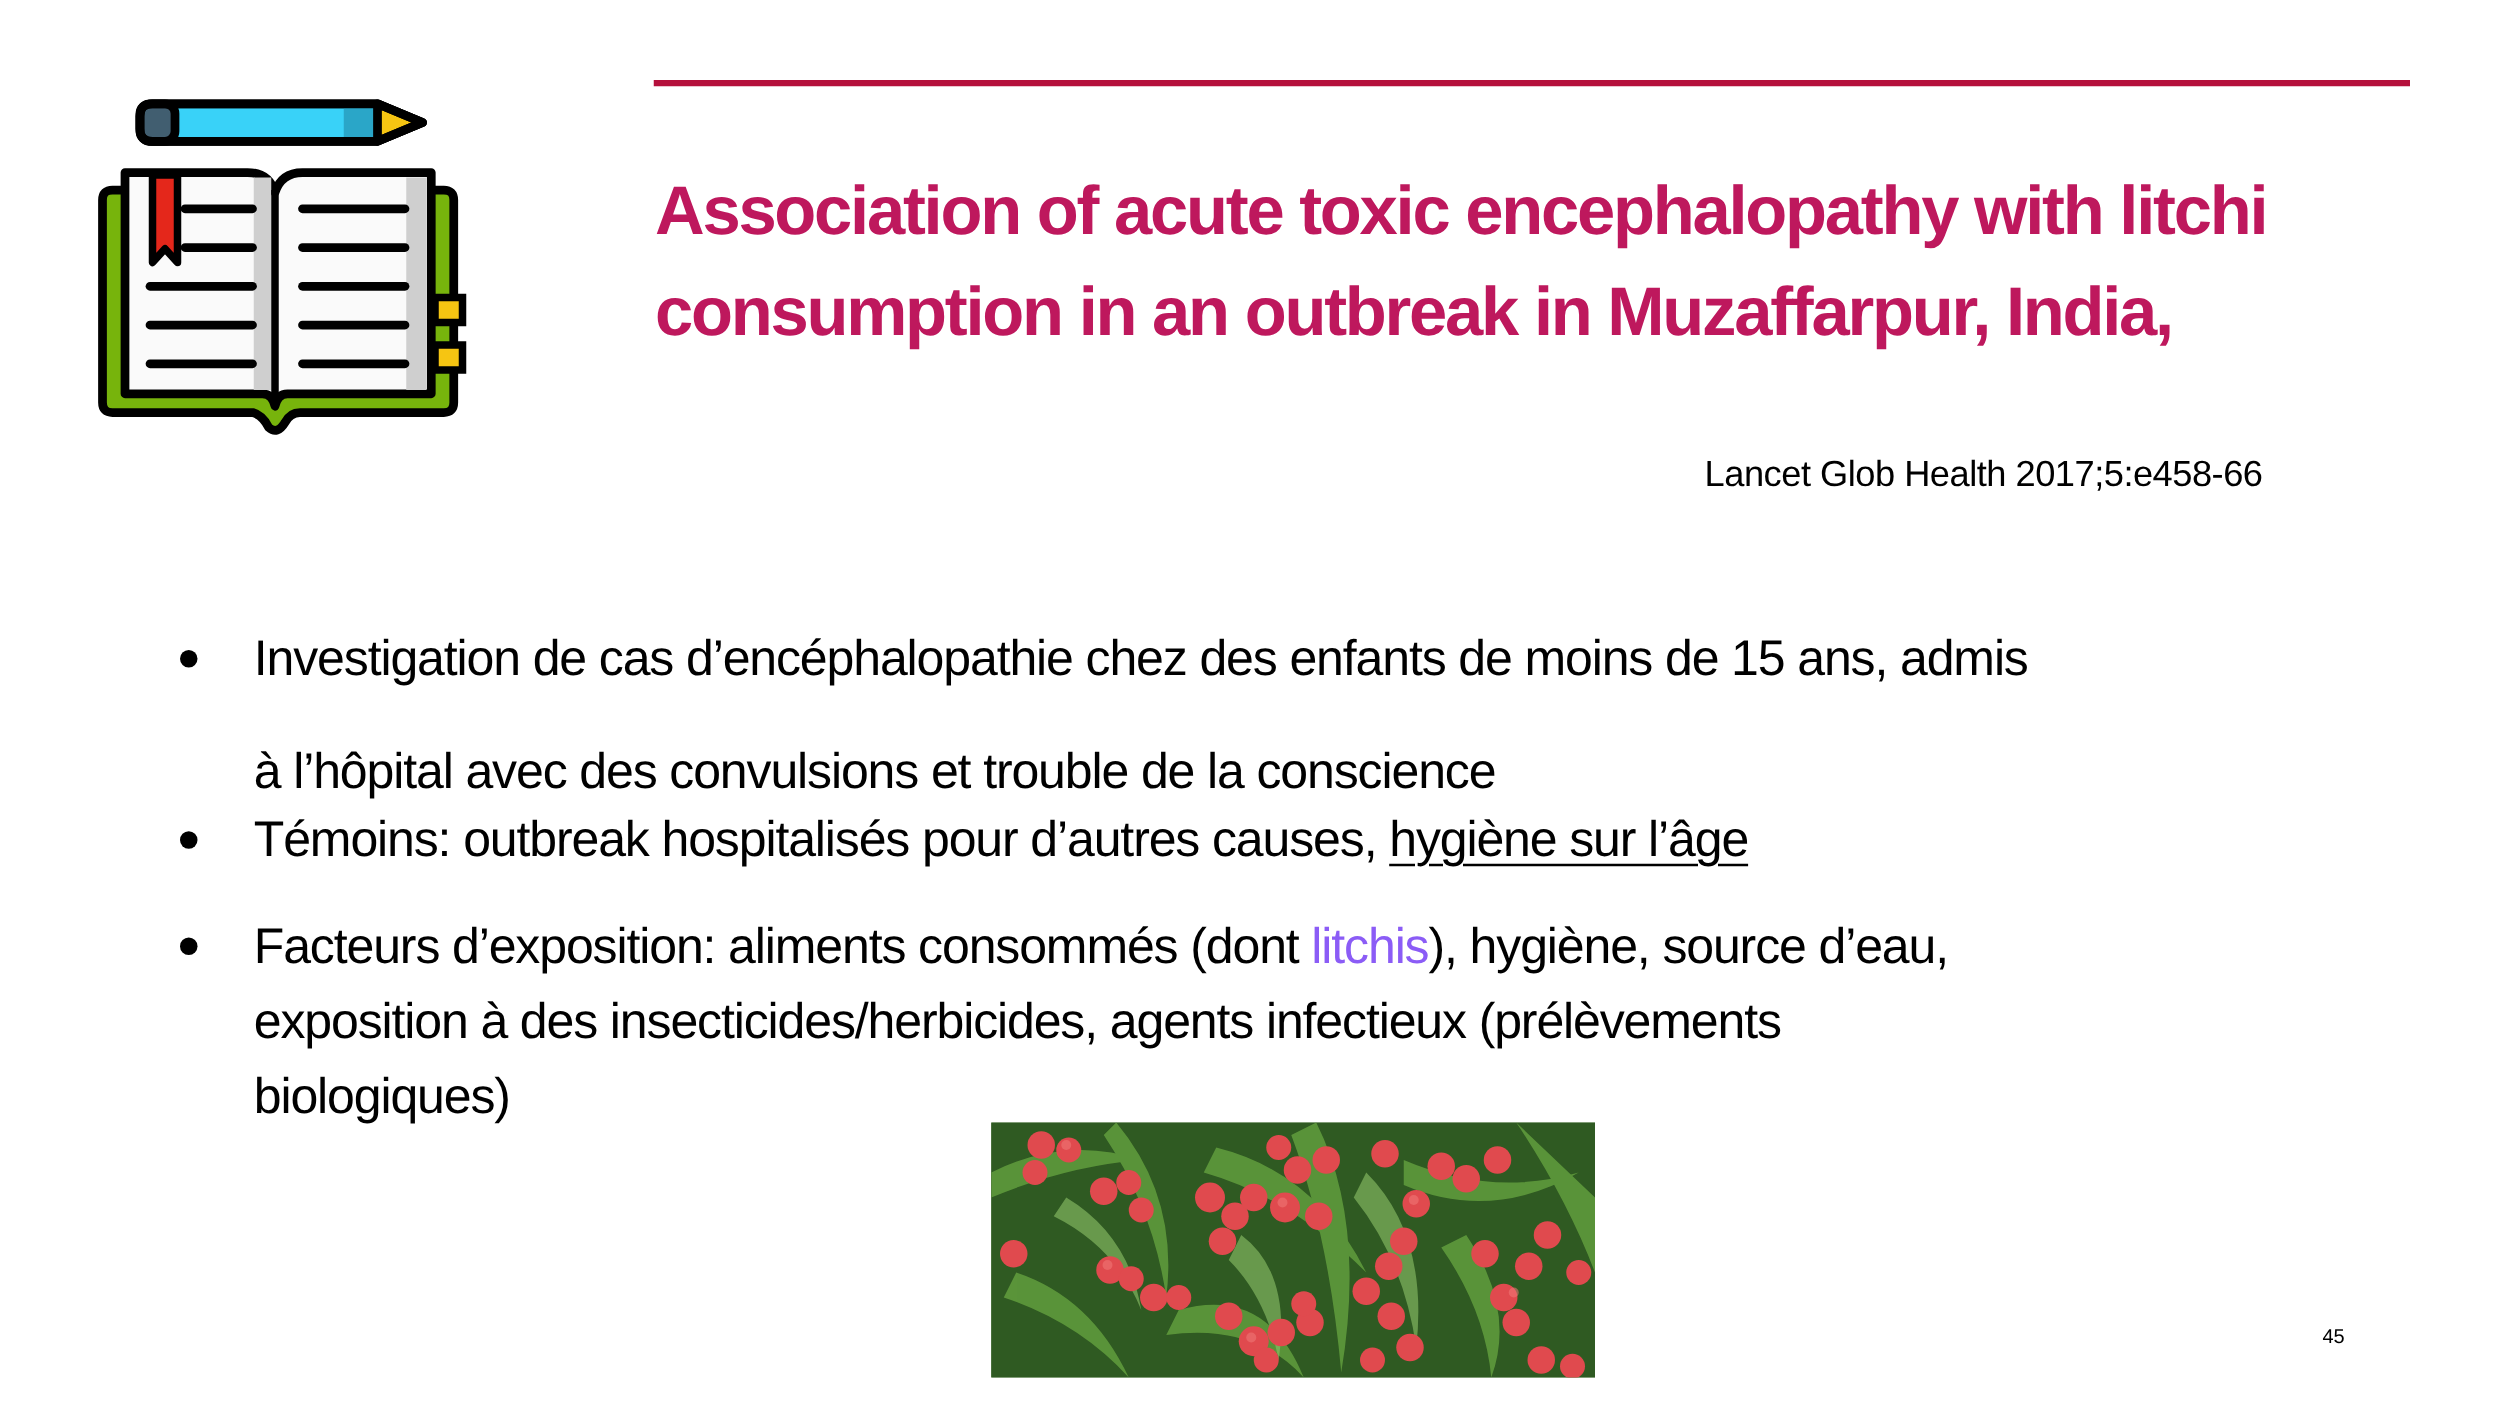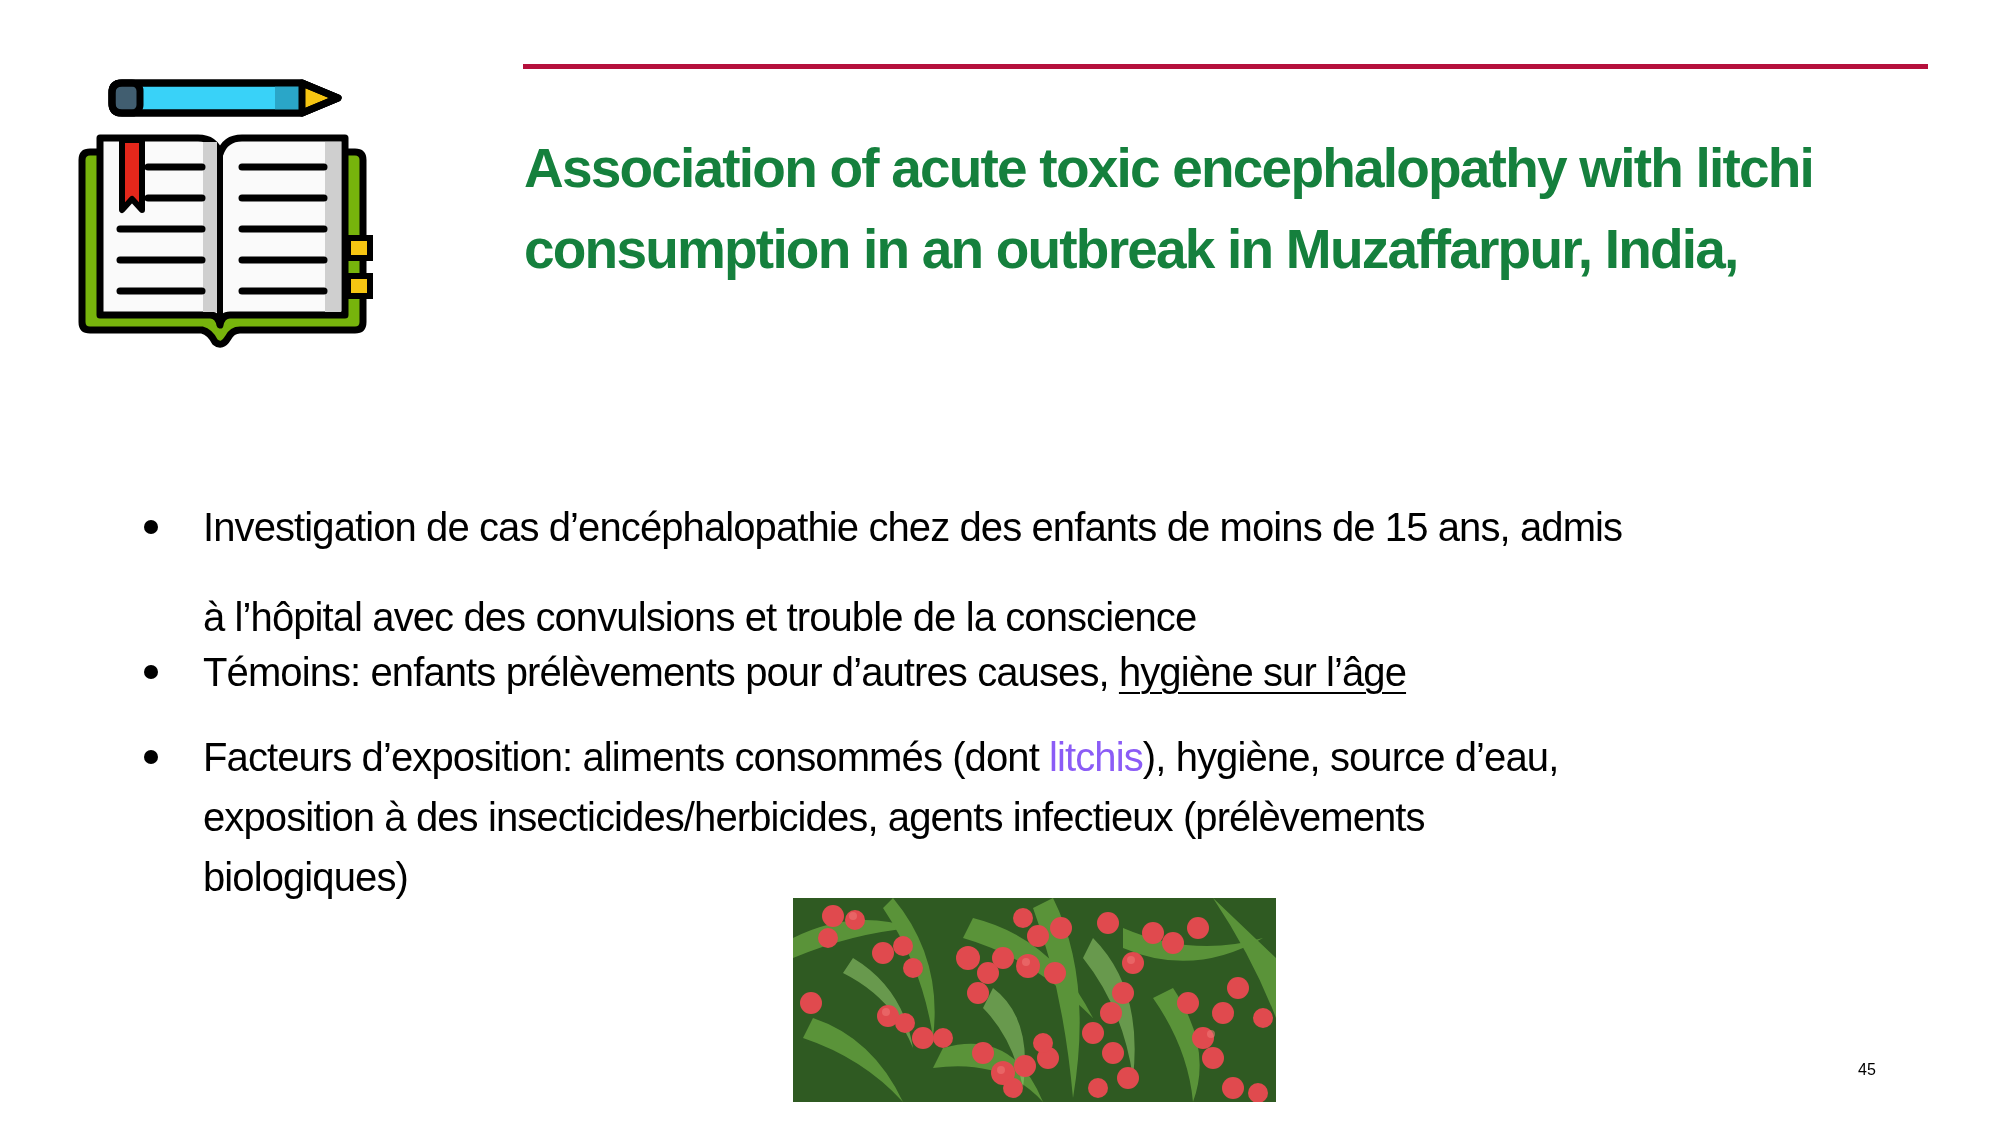--- a/index.html
+++ b/index.html
@@ -6,21 +6,21 @@
   body { width: 2000px; height: 1125px; position: relative; overflow: hidden;
          font-family: "Liberation Sans", "DejaVu Sans", sans-serif; color: #000; }
   .slide { position: absolute; left: 0; top: 0; width: 2000px; height: 1125px; background: #fff; }
 
   .icon { position: absolute; left: 70px; top: 70px; width: 310px; height: 290px; }
 
   .rule { position: absolute; left: 523px; top: 64px; width: 1405px; height: 5px; background: #b5103c; }
 
   .title { position: absolute; left: 524px; top: 128px; width: 1420px;
            font-family: "Liberation Sans", sans-serif; font-weight: bold;
-           font-size: 55px; line-height: 81px; letter-spacing: -1.8px; color: #15803d; }
+           font-size: 55px; line-height: 81px; letter-spacing: -1.8px; color: #be185d; }
   .title .tl { display: block; white-space: nowrap; }
 
   .citation { position: absolute; right: 190px; top: 362px;
               font-size: 29px; line-height: 36px; letter-spacing: -0.4px; white-space: nowrap; }
 
   .bullets { position: absolute; left: 0; top: 0; width: 2000px; }
   .bullet { position: absolute; left: 0; width: 2000px; }
   .bullet .dot { position: absolute; left: 144px; width: 14px; height: 14px; border-radius: 50%; background: #000; }
   .bullet .line { position: absolute; left: 203px; white-space: nowrap;
                   font-size: 40px; line-height: 50px; letter-spacing: -0.9px; }
@@ -73,31 +73,32 @@
     </g>
   </svg>
 
   <div class="rule"></div>
 
   <div class="title">
     <span class="tl">Association of acute toxic encephalopathy with litchi</span>
     <span class="tl">consumption in an outbreak in Muzaffarpur, India,</span>
   </div>
 
+  <div class="citation">Lancet Glob Health 2017;5:e458-66</div>
 
   <div class="bullets">
     <div class="bullet" style="top:0;">
       <span class="dot" style="top:520px;"></span>
       <span class="line" style="top:502px;">Investigation de cas d’encéphalopathie chez des enfants de moins de 15 ans, admis</span>
       <span class="line" style="top:592px;">à l’hôpital avec des convulsions et trouble de la conscience</span>
     </div>
 
     <div class="bullet" style="top:0;">
       <span class="dot" style="top:665px;"></span>
-      <span class="line" style="top:647px;"><span>Témoins: enfants prélèvements pour d’autres causes, </span><span class="u">hygiène sur l’âge</span></span>
+      <span class="line" style="top:647px;"><span>Témoins: outbreak hospitalisés pour d’autres causes, </span><span class="u">hygiène sur l’âge</span></span>
     </div>
 
     <div class="bullet" style="top:0;">
       <span class="dot" style="top:750px;"></span>
       <span class="line" style="top:732px;"><span>Facteurs d’exposition: aliments consommés (dont </span><span class="red">litchis</span><span>), hygiène, source d’eau,</span></span>
       <span class="line" style="top:792px;">exposition à des insecticides/herbicides, agents infectieux (prélèvements</span>
       <span class="line" style="top:852px;">biologiques)</span>
     </div>
   </div>
 

